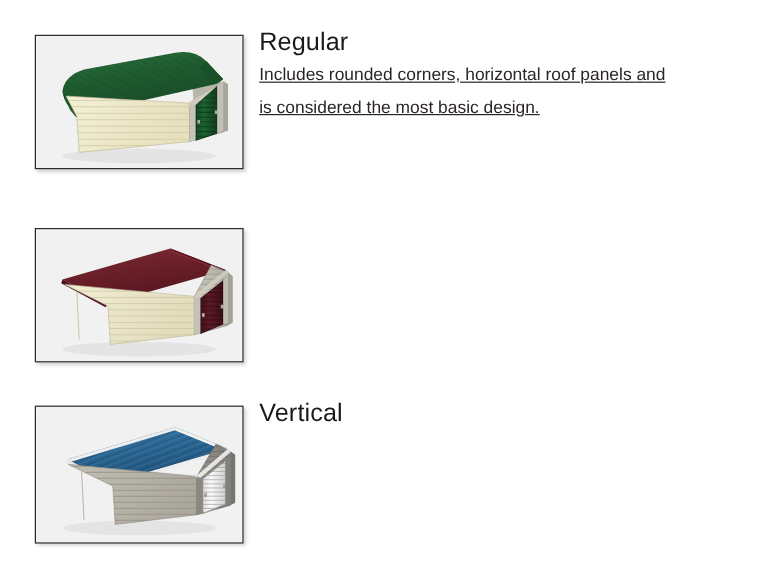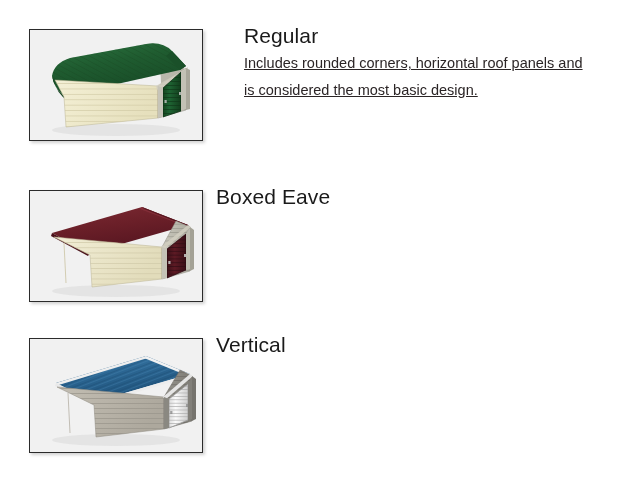--- a/index.html
+++ b/index.html
@@ -79,21 +79,21 @@
     letter-spacing: 0.1px;
   }
   .style-desc {
     font-size: 14.5px;
     line-height: 27px;
     color: #2b2526;
     margin: 0;
     max-width: 345px;
     text-decoration: underline;
   }
-  .roof-row.row-0 .copy { top: 2px; margin-left: 28px; }
+  .roof-row.row-0 .copy { top: 2px; }
   .roof-row.row-1 .copy { top: 2px; }
   .roof-row.row-2 .copy { top: 2px; }
 </style>
 </head>
 <body>
 
 <div class="roof-list">
 
   <div class="roof-row row-0">
 
@@ -306,21 +306,20 @@
             <polygon points="132,56 132,88 137,87 137,58" fill="#c5c3b7"></polygon>
             <polygon points="156,43 156,79 160,78 160,37" fill="#bfbdb1"></polygon>
 
             <path d="M160 36 L164 39 L164 78 L160 80 Z" fill="#a4a296"></path>
           </svg>
         </div>
       </div>
     </div>
 
     <div class="copy">
-      <h3 class="style-title">Boxed Eave</h3>
     </div>
   </div>
 
   <div class="roof-row row-2">
 
     <div class="thumb-frame">
       <div class="scene">
         <div class="bld">
           <svg width="172" height="113" viewBox="0 0 172 113" xmlns="http://www.w3.org/2000/svg">
             <defs>

